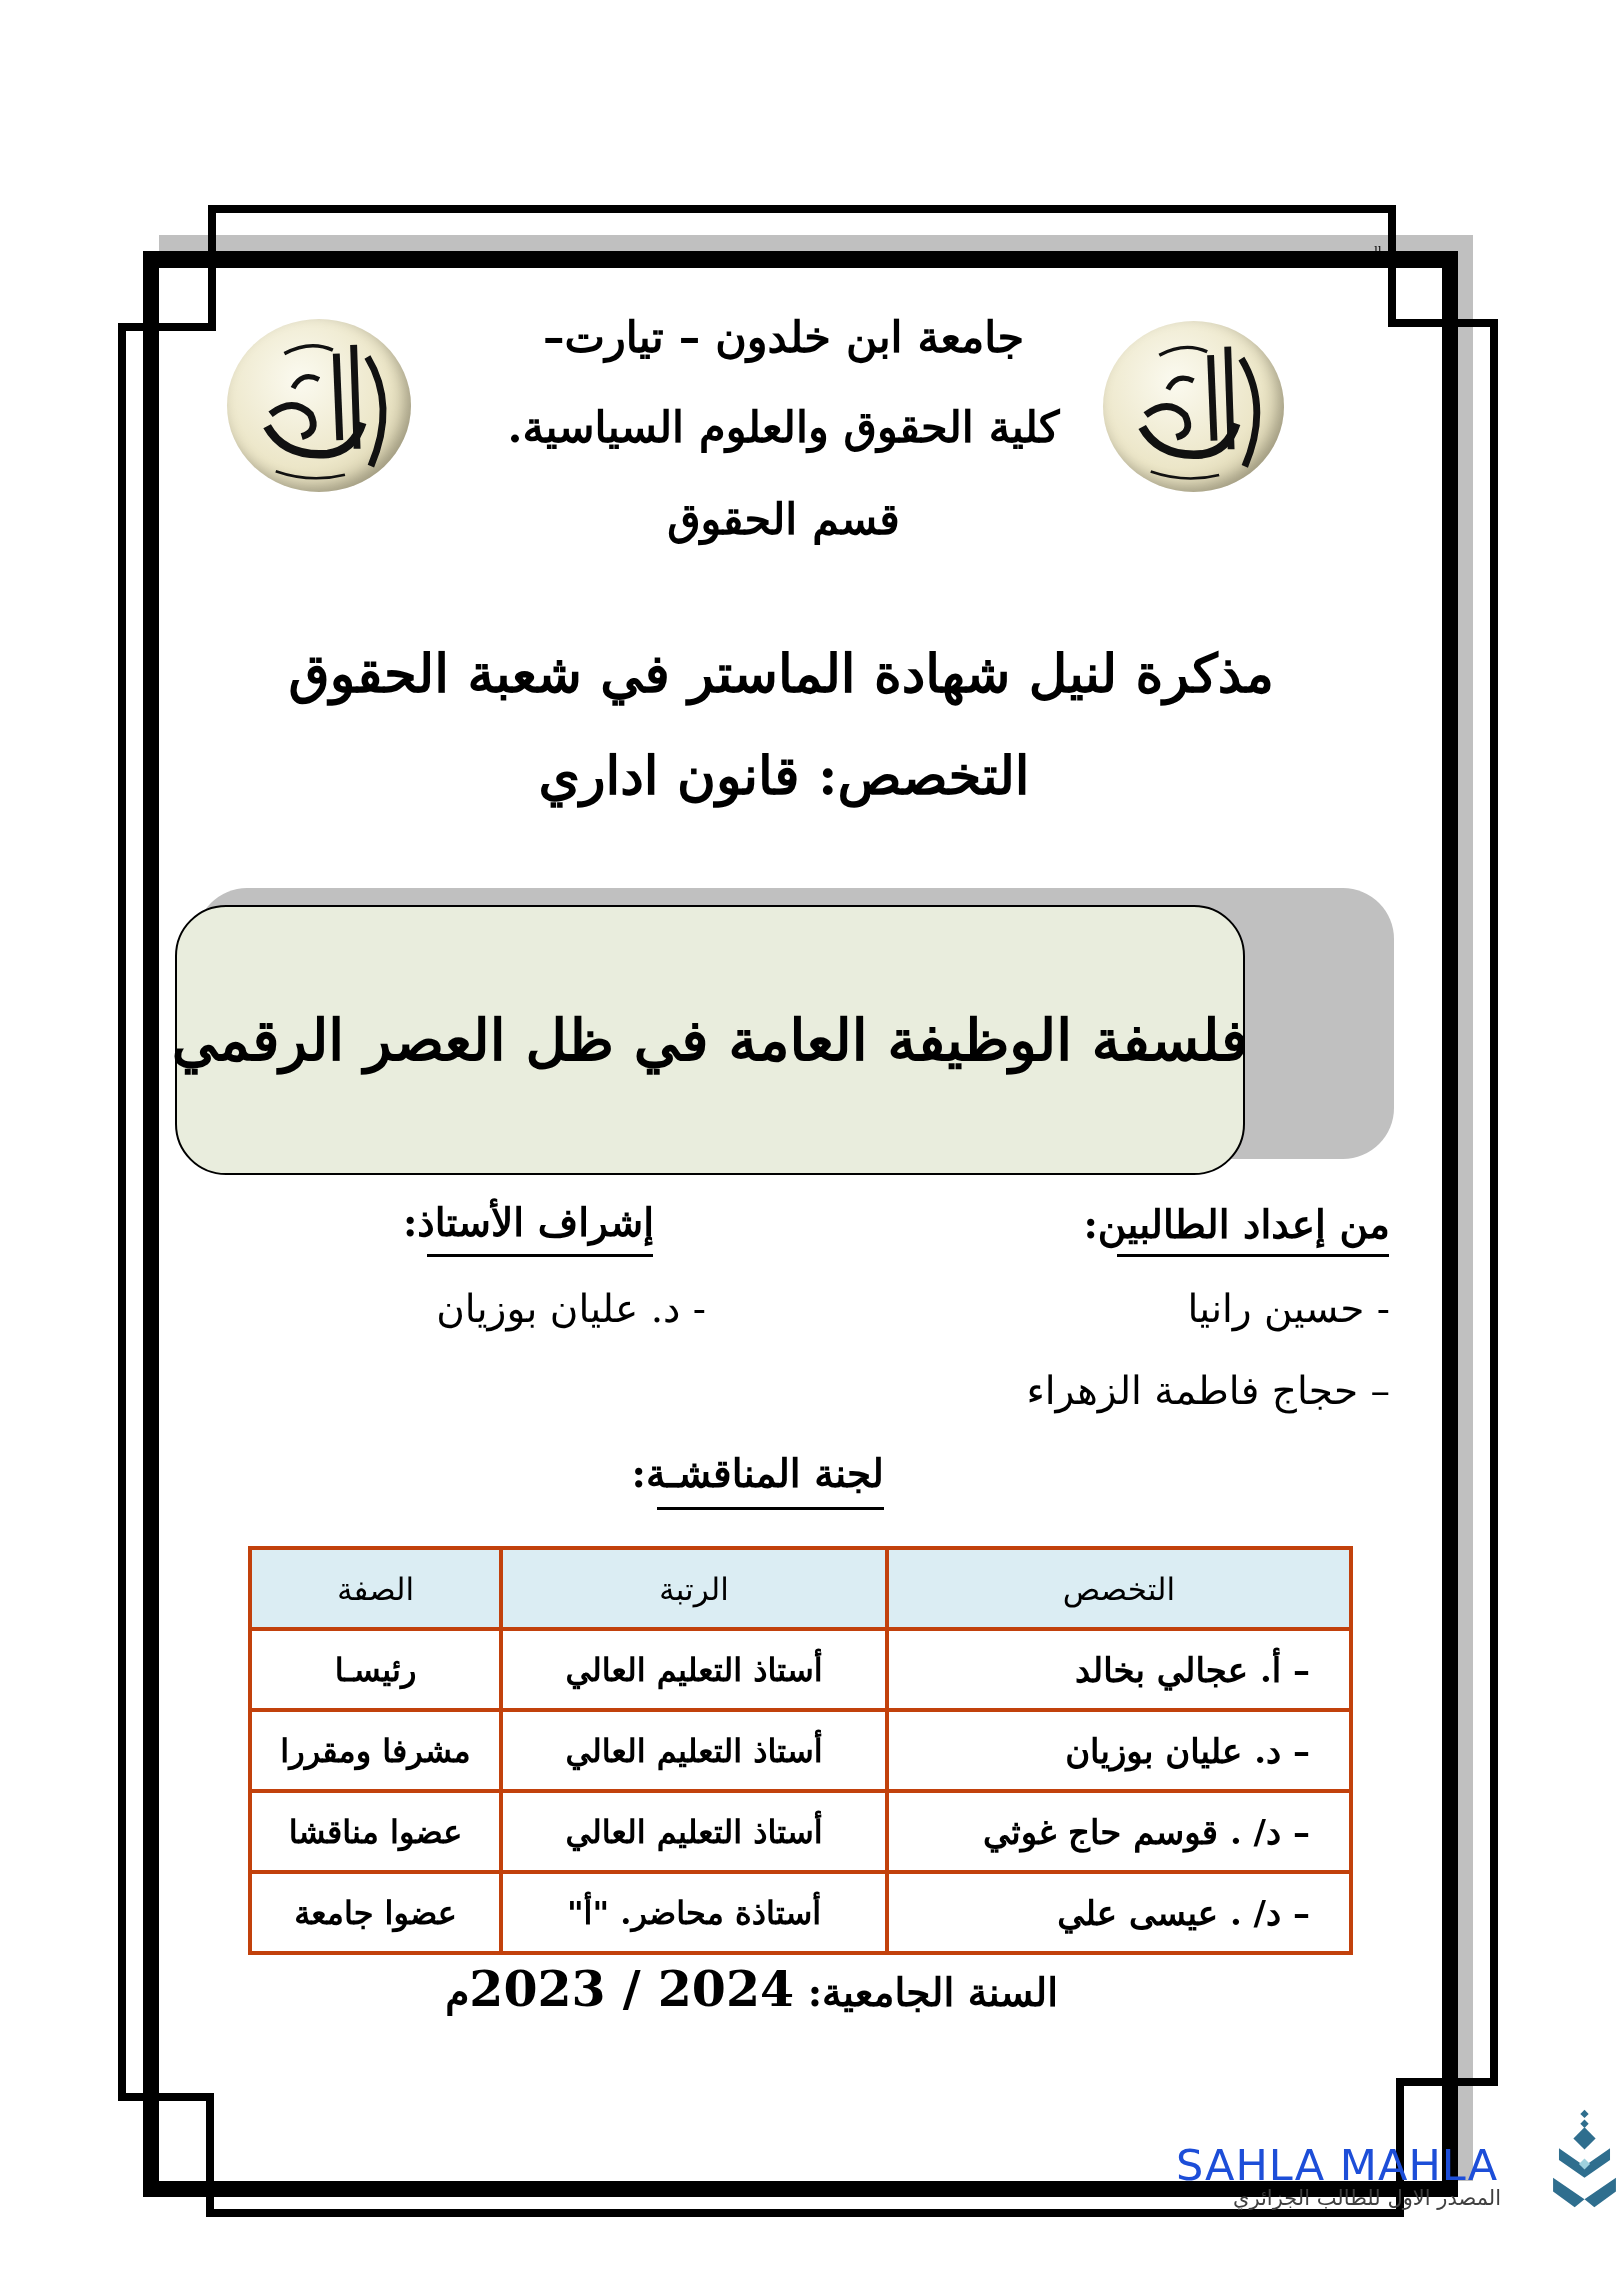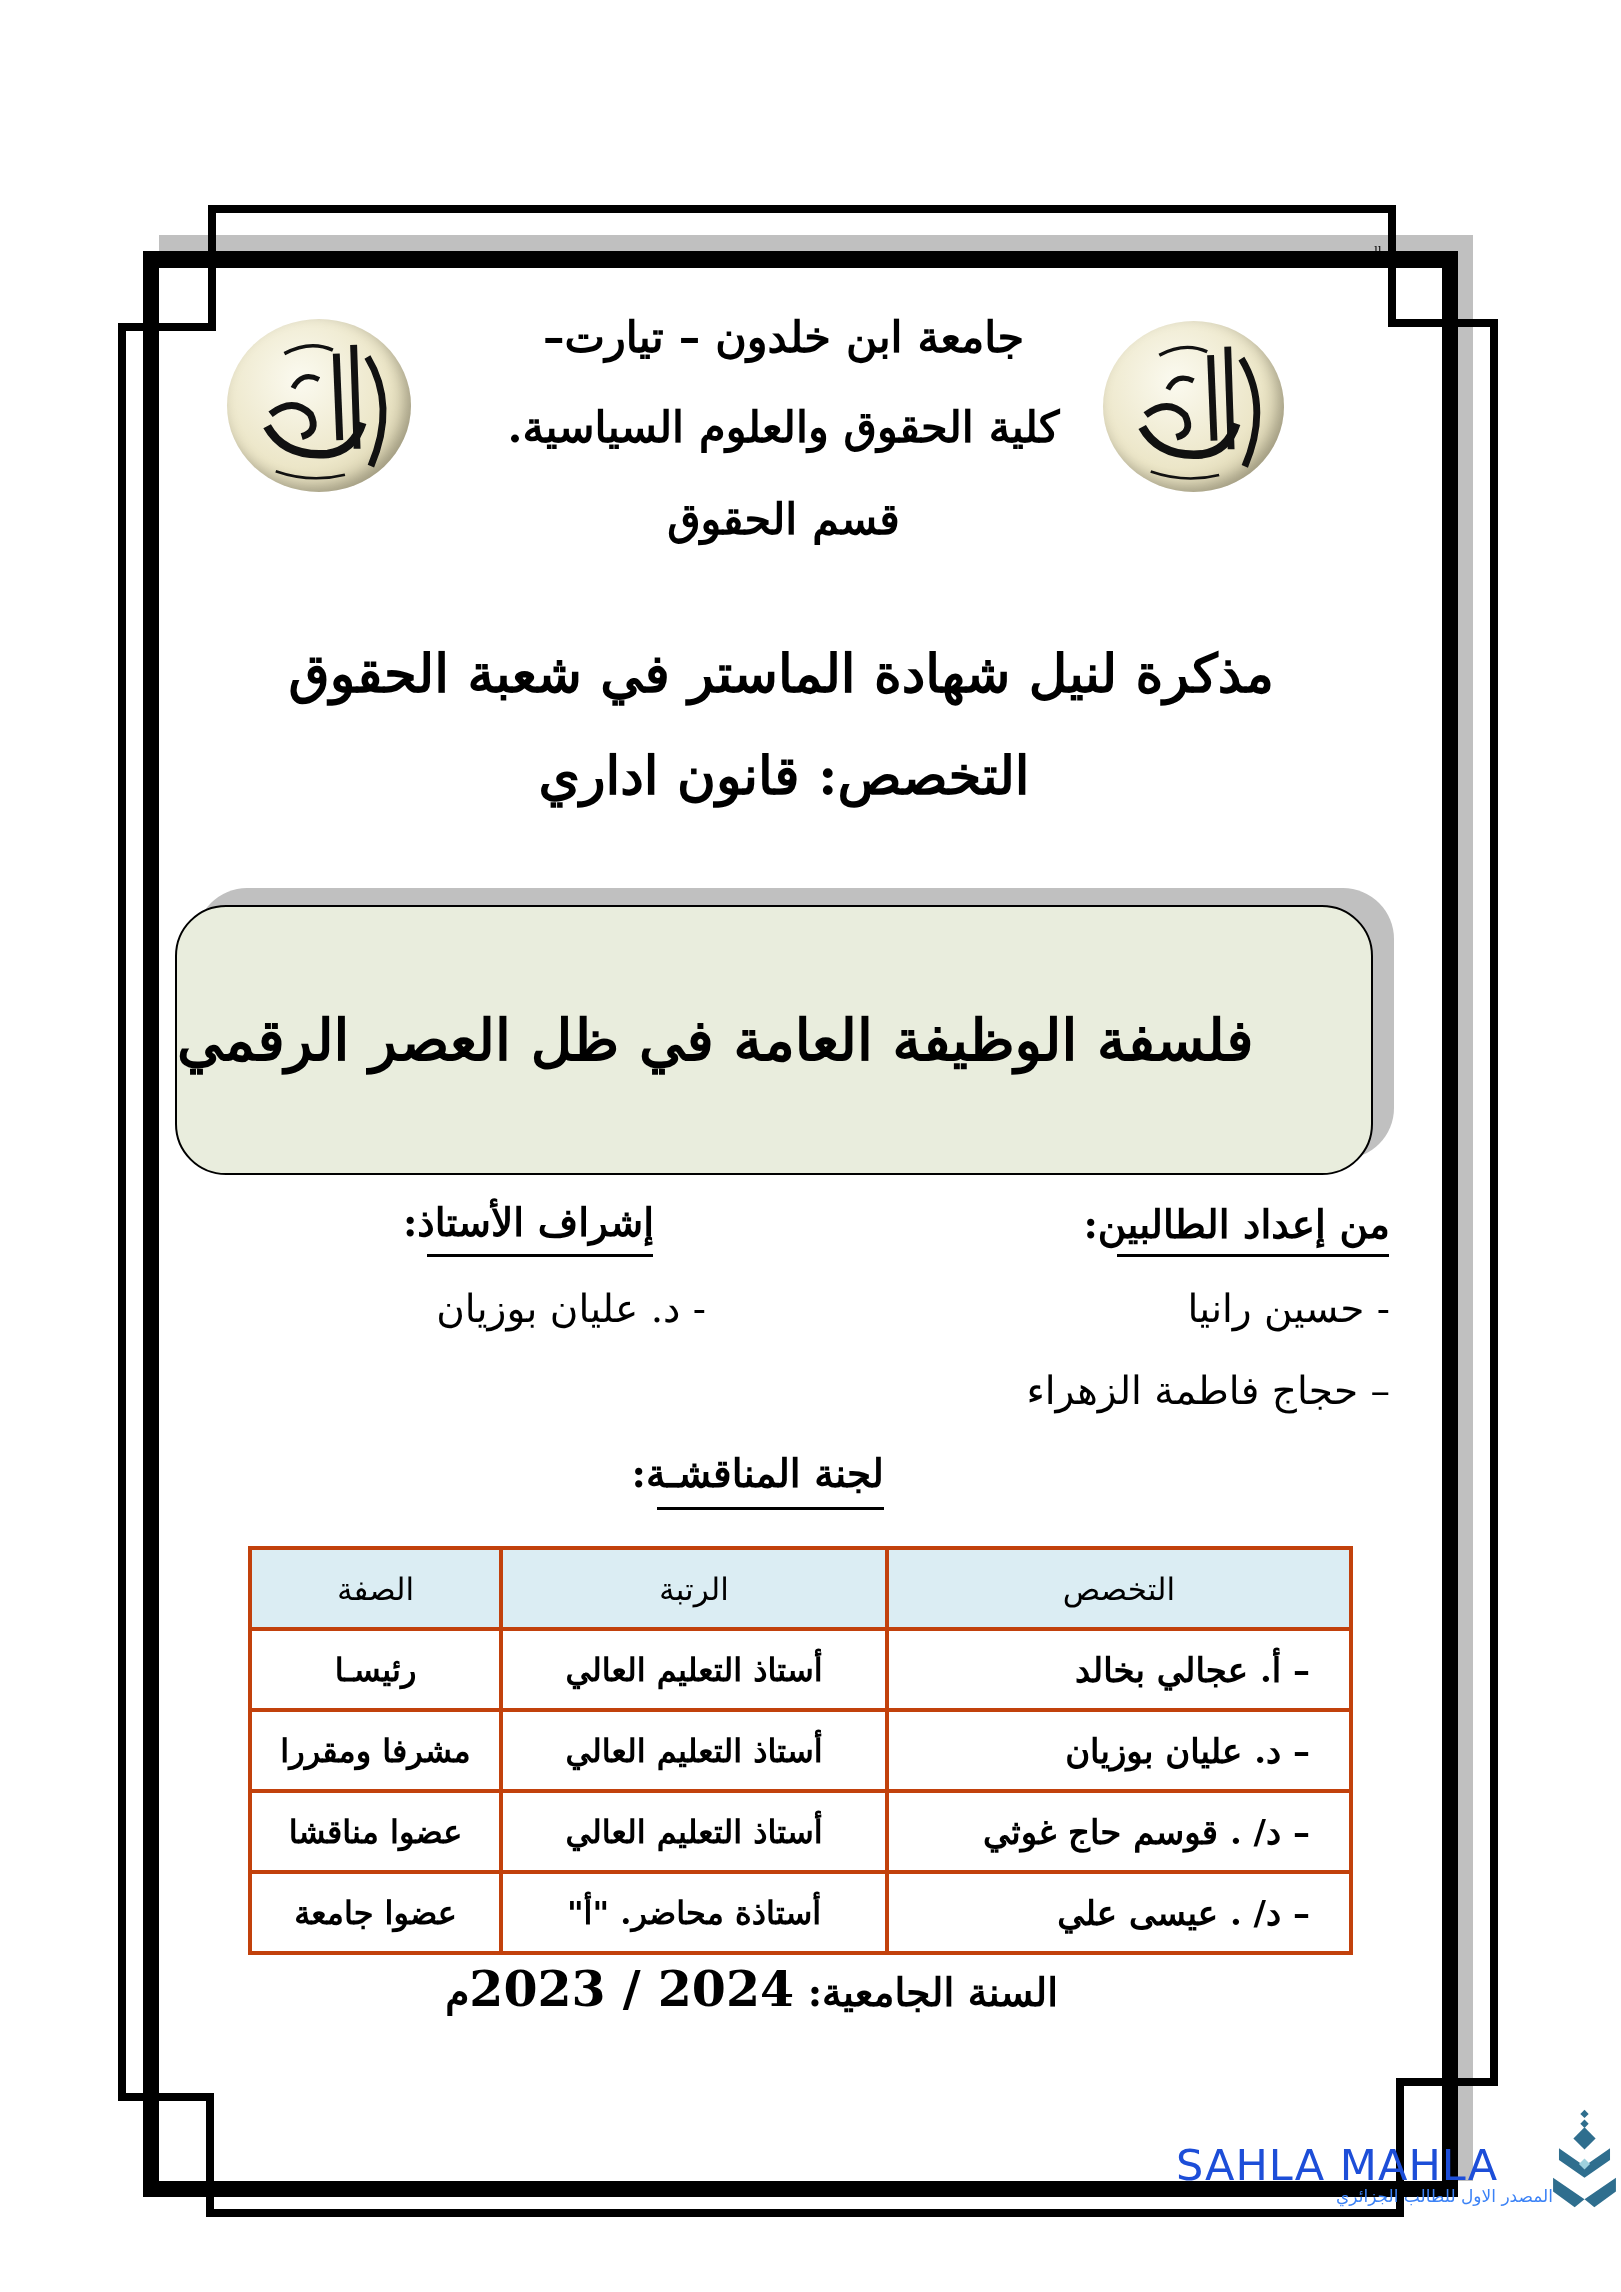--- a/index.html
+++ b/index.html
@@ -15,23 +15,23 @@
           background: radial-gradient(ellipse at 40% 35%, #fbfaf0 0%, #ece6c8 55%, #cfc7a2 85%, #a79f7c 100%);
           box-shadow: inset -5.9px -5.9px 13.7px rgba(0,0,0,0.25);
           overflow: hidden; }
   .logo svg { width: 100%; height: 100%; display: block; }
 
   .hdr-line { position: absolute; left: 421px; width: 725px; font-weight: bold; font-size: 43px; line-height: 59px; }
   .big-line { position: absolute; left: 294px; width: 980px; font-weight: bold; font-size: 53px; line-height: 69px; }
 
   .title-shadow { position: absolute; left: 196px; top: 888px; width: 1198px; height: 271px;
                   background: #c0c0c0; border-radius: 51px; }
-  .title-box { position: absolute; left: 175px; top: 905px; width: 1198px; height: 270px;
+  .title-box { position: absolute; left: 175px; top: 905px; width: 1070px; height: 270px;
                background: #e9eddd; border: 2px solid #000; border-radius: 51px; box-sizing: border-box;
-               display: flex; align-items: center; justify-content: flex-start; }
+               display: flex; align-items: center; justify-content: center; }
   .title-text { font-weight: bold; font-size: 57px; line-height: 78px; white-space: nowrap; }
 
   .sec-head { position: absolute; font-weight: bold; font-size: 39px; line-height: 53px; white-space: nowrap; }
   .uline { position: absolute; height: 2.9px; background: #000; }
   .name-line { position: absolute; font-weight: normal; font-size: 39px; line-height: 53px; white-space: nowrap; }
 
   table.committee { position: absolute; left: 248px; top: 1546px; width: 1101px; border-collapse: collapse;
                     direction: rtl; table-layout: fixed; }
   table.committee th, table.committee td { border: 4px solid #c2410c; height: 77px; padding: 0 21px;
                     font-size: 32px; font-weight: bold; white-space: nowrap; }
@@ -39,21 +39,21 @@
   table.committee td.c-member { text-align: right; padding-right: 39px; font-size: 34px; }
   table.committee td.c-rank { text-align: center; }
   table.committee td.c-role { text-align: center; }
 
   .year-line { position: absolute; left: 490px; width: 568px; top: 1960px; font-size: 39px; line-height: 59px; font-weight: bold; }
   .year-line .num { font-size: 49px; }
 
   .wm-text { position: absolute; left: 1176px; top: 2140px; font-family: "DejaVu Sans", "Liberation Sans", sans-serif;
              font-size: 43px; letter-spacing: 1px; color: #1d4ed8; font-weight: normal; white-space: nowrap; }
   .wm-sub { position: absolute; left: 1181px; top: 2186px; width: 372px; font-family: "DejaVu Sans", "Liberation Sans", sans-serif;
-            font-size: 17px; color: #3b82f6; white-space: nowrap; text-align: right; letter-spacing: 2px; }
+            font-size: 21px; color: #404040; white-space: nowrap; text-align: center; letter-spacing: 2px; }
   .wm-logo { position: absolute; left: 1549px; top: 2109px; width: 71px; height: 108px; }
   .tiny-mark { position: absolute; left: 1374px; top: 241px; font-size: 11.8px; color: #000; }
 </style>
 </head>
 <body>
 
 <div>
 
   <div class="gry" style="left:159px;top:235px;width:1314px;height:16.7px;"></div>
   <div class="gry" style="left:1457px;top:235px;width:15.7px;height:1946px;"></div>

